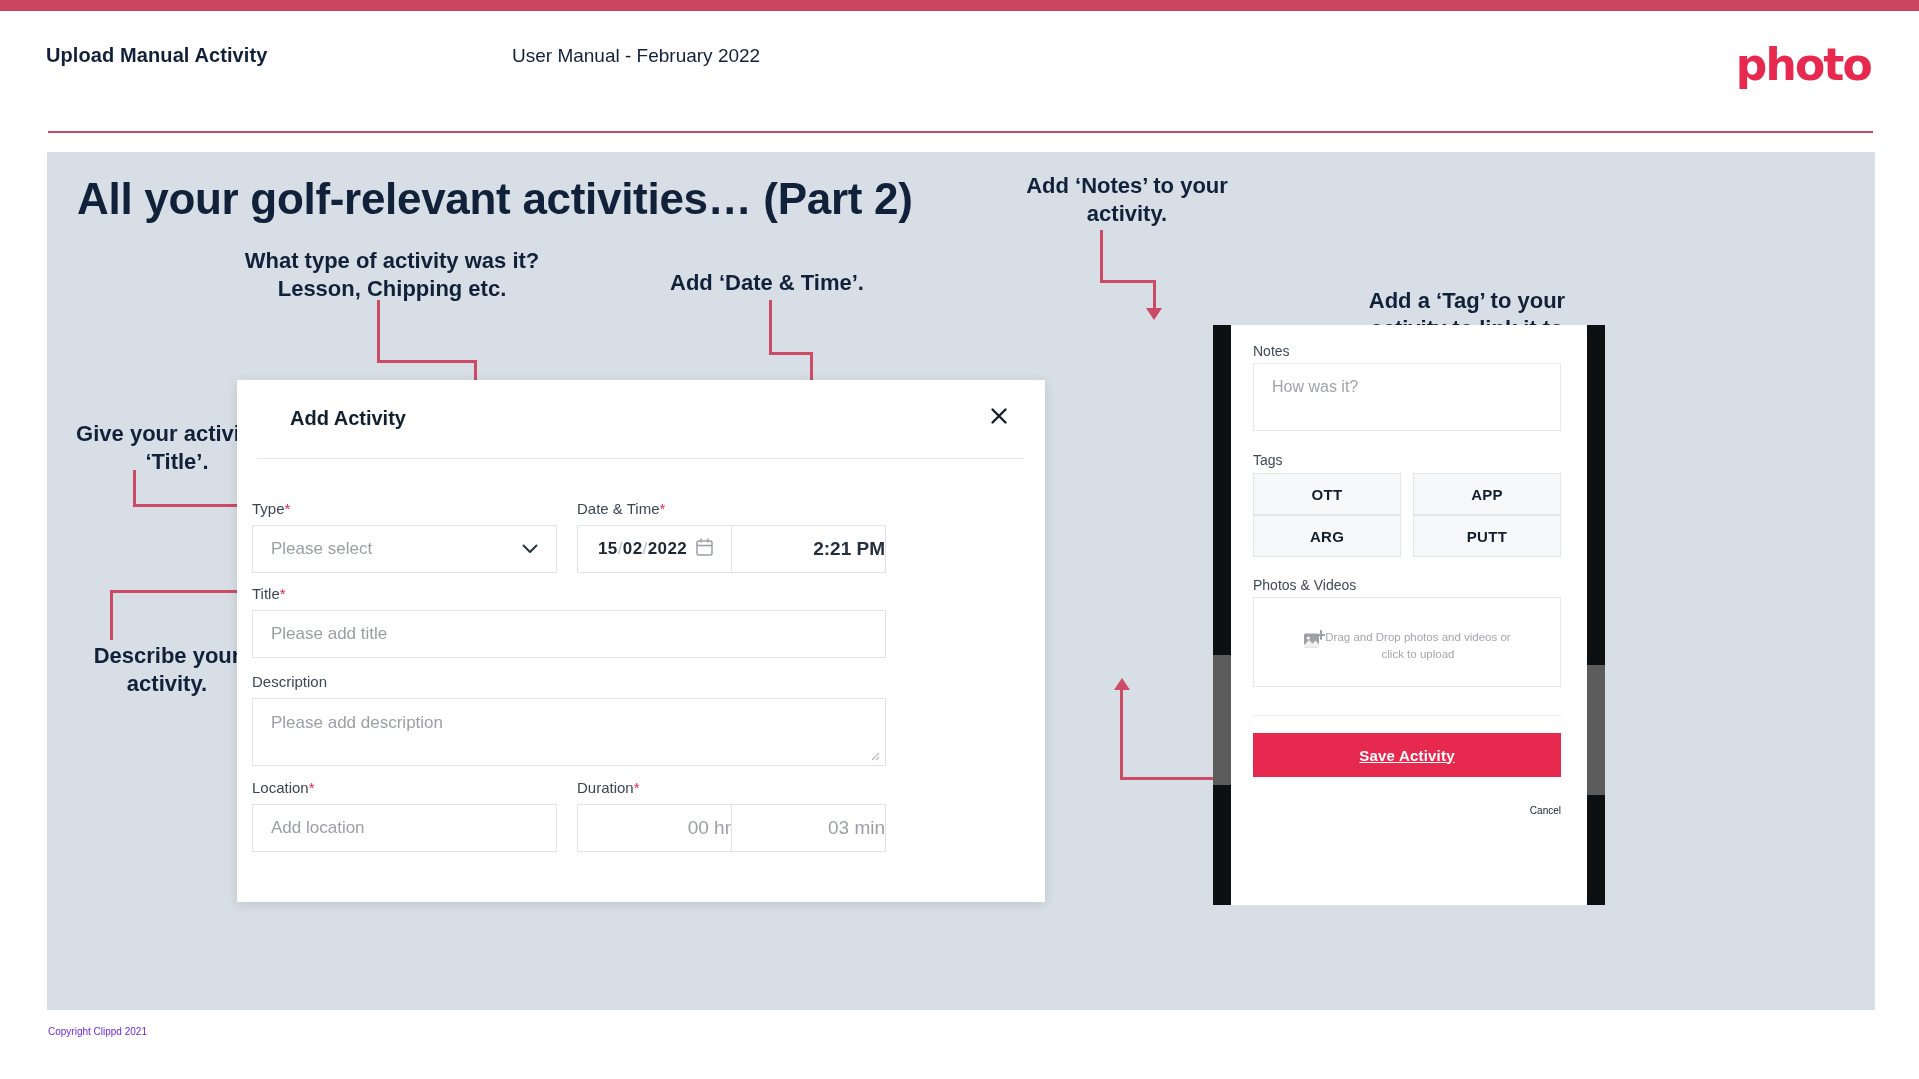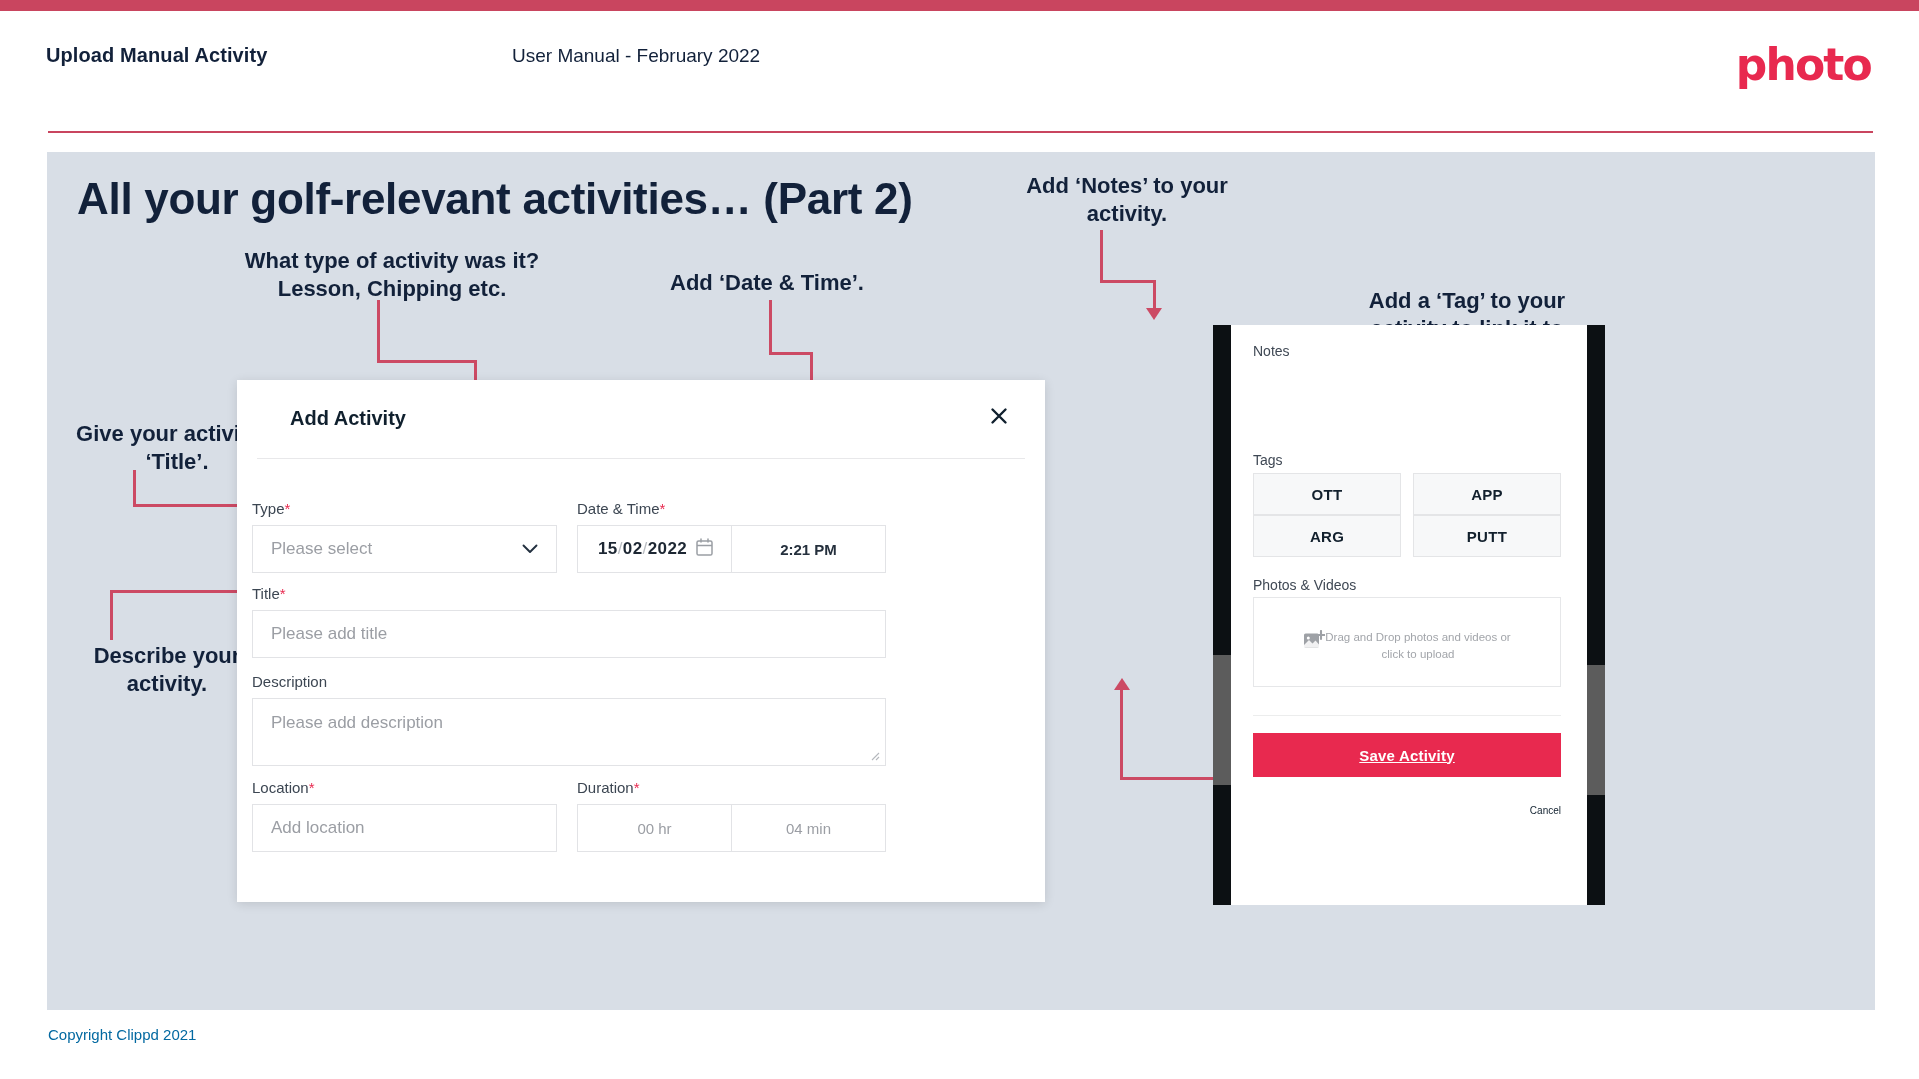--- a/index.html
+++ b/index.html
@@ -194,22 +194,22 @@
     color: #1d2733;
     font-weight: 700;
     padding-left: 20px;
     letter-spacing: .4px;
   }
   .date-text .sl { color: #b9bcc1; font-weight: 400; }
   .cal-icon { position: absolute; right: 18px; top: 50%; transform: translateY(-50%); }
 
   .center-txt {
     width: 100%;
-    text-align: center;
-    font-size: 15px;
+    text-align: right;
+    font-size: 19px;
   }
 
   .desc-box { align-items: flex-start; }
   .desc-box .fld-ph { padding-top: 14px; }
   .resize-grip {
     position: absolute;
     right: 4px; bottom: 3px;
     width: 12px; height: 12px;
     color: #b5b8bd;
     font-size: 11px;
@@ -309,22 +309,22 @@
     font-weight: 400;
     color: #10202e;
     text-align: right;
     cursor: pointer;
   }
 
   
   .footer {
     position: absolute;
     left: 48px; top: 1026px;
-    font-size: 15px;
-    color: #0369a1;
+    font-size: 10px;
+    color: #6d28d9;
   }
 </style>
 </head>
 <body>
 
 <div class="top-bar"></div>
 
 <div class="header">
   <div class="hdr-left">Upload Manual Activity</div>
   <div class="hdr-mid">User Manual - February 2022</div>
@@ -472,34 +472,37 @@
     <span class="fld-ph">Add location</span>
   </div>
 
   <div class="fld-label" style="left:340px; top:399px;">
     <span>Duration</span><span class="req">*</span>
   </div>
   <div class="fld-box" style="left:340px; top:424px; width:155px; height:48px;">
     <span class="center-txt fld-ph" style="padding-left:0;">00 hr</span>
   </div>
   <div class="fld-box" style="left:494px; top:424px; width:155px; height:48px;">
-    <span class="center-txt fld-ph" style="padding-left:0;">04 min</span>
+    <span class="center-txt fld-ph" style="padding-left:0;">03 min</span>
   </div>
 
 </div>
 
 <div class="phone">
   <div class="phone-bezel-l"></div>
   <div class="btn-vol" style="left:0px; top:330px; height:130px;"></div>
   <div class="phone-bezel-r"></div>
   <div class="btn-vol" style="right:0px; top:340px; height:130px;"></div>
 
   <div class="phone-screen">
 
     <div class="p-label" style="left:22px; top:18px;">Notes</div>
+    <div class="p-box" style="left:22px; top:38px; width:308px; height:68px;">
+      <span class="p-ph">How was it?</span>
+    </div>
 
     <div class="p-label" style="left:22px; top:127px;">Tags</div>
     <div class="tag-btn" style="left:22px; top:148px; width:148px; height:42px;">OTT</div>
     <div class="tag-btn" style="left:182px; top:148px; width:148px; height:42px;">APP</div>
     <div class="tag-btn" style="left:22px; top:190px; width:148px; height:42px;">ARG</div>
     <div class="tag-btn" style="left:182px; top:190px; width:148px; height:42px;">PUTT</div>
 
     <div class="p-label" style="left:22px; top:252px;">Photos &amp; Videos</div>
     <div class="dropzone" style="left:22px; top:272px; width:308px; height:90px;">
       <span>

